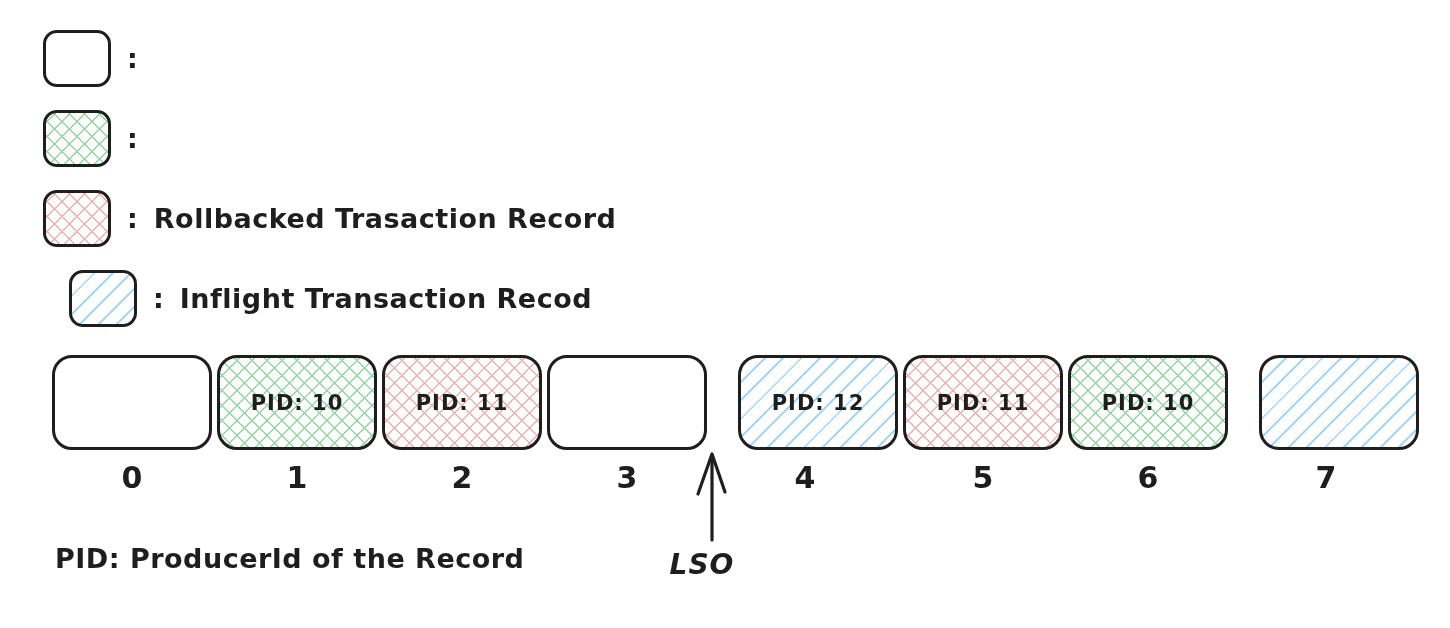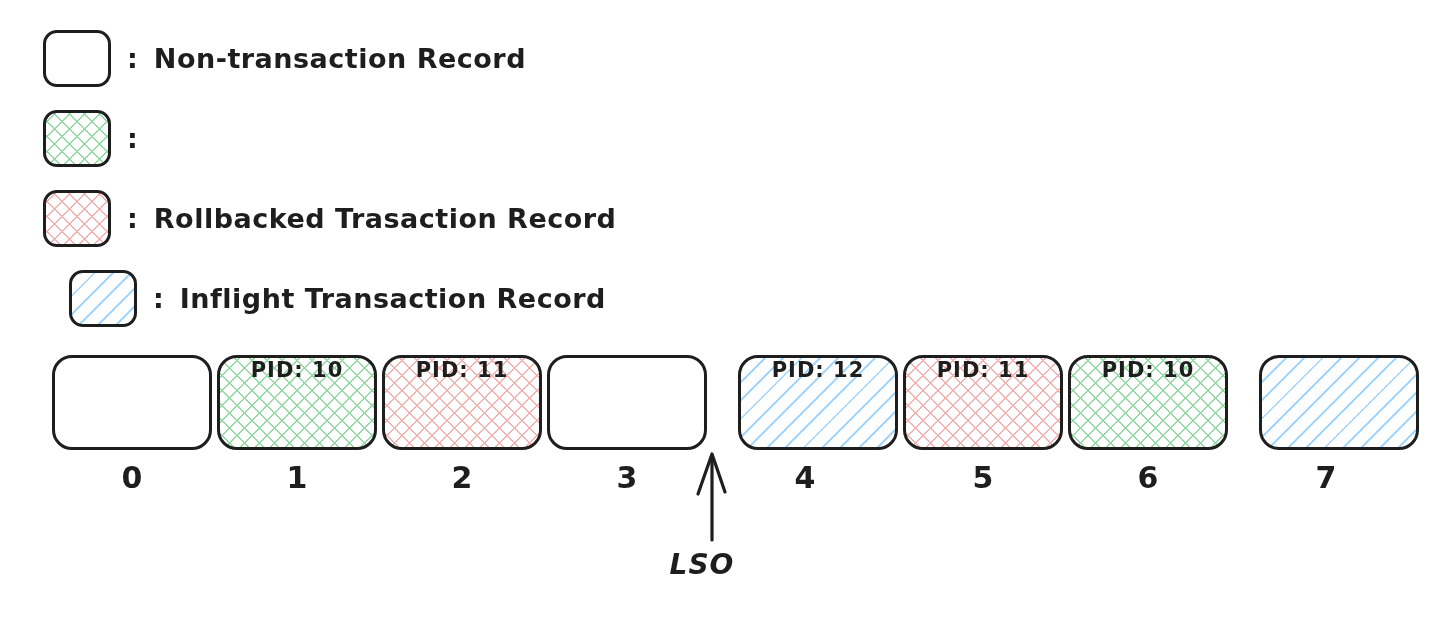--- a/index.html
+++ b/index.html
@@ -23,54 +23,53 @@
   .fill-rollbacked { background-image:
       repeating-linear-gradient(45deg,  transparent 0 9px, var(--red-hatch) 9px 10.6px),
       repeating-linear-gradient(-45deg, transparent 0 9px, var(--red-hatch) 9px 10.6px); }
   .fill-inflight { background-image:
       repeating-linear-gradient(-45deg, transparent 0 11px, var(--blue-hatch) 11px 13px); margin-left: 26px; }
 
   
   .log-row { position:absolute; left:52px; top:355px; display:flex; gap:5px; }
   .record-cell { display:flex; flex-direction:column; align-items:center; }
   .record-box { width:160px; height:95px; border:3.5px solid var(--stroke); border-radius:20px;
-                display:flex; justify-content:center; background-color:#fff; }
+                display:flex; align-items:center; justify-content:center; background-color:#fff; }
   .record-pid { font-size:21px; font-weight:600; letter-spacing:1px; white-space:nowrap; }
   .record-offset { margin-top:10px; font-size:30px; font-weight:600; }
 
   
   .lso-arrow { position:absolute; left:692px; top:450px; }
   .lso-label { position:absolute; left:667px; top:548px; width:70px; text-align:center;
                font-size:28px; font-weight:600; font-style:italic; letter-spacing:1px; }
   .footnote { position:absolute; left:55px; top:543px; font-size:27px; font-weight:600; letter-spacing:0.5px; }
 </style>
 </head>
 <body>
 
 <div class="canvas">
 
   <div class="legend">
     <div class="legend-row">
       <span class="swatch fill-non-transaction"></span>
       <span class="legend-colon">:</span>
-      <span class="legend-label">Non-transaction Record</span>
     </div>
     <div class="legend-row">
       <span class="swatch fill-committed"></span>
       <span class="legend-colon">:</span>
     </div>
     <div class="legend-row">
       <span class="swatch fill-rollbacked"></span>
       <span class="legend-colon">:</span>
       <span class="legend-label">Rollbacked Trasaction Record</span>
     </div>
     <div class="legend-row">
       <span class="swatch fill-inflight"></span>
       <span class="legend-colon">:</span>
-      <span class="legend-label">Inflight Transaction Record</span>
+      <span class="legend-label">Inflight Transaction Recod</span>
     </div>
   </div>
 
   <div class="log-row">
     <div class="record-cell">
       <div class="record-box fill-non-transaction">
         <span class="record-pid"></span>
       </div>
       <div class="record-offset">0</div>
     </div>
@@ -117,14 +116,15 @@
       <div class="record-offset">7</div>
     </div>
   </div>
 
   <svg class="lso-arrow" width="40" height="94" viewBox="0 0 40 94">
     <path d="M20 6 L20 90" stroke="#1e1e1e" stroke-width="3.2" fill="none" stroke-linecap="round"></path>
     <path d="M6 44 L20 4 L33 42" stroke="#1e1e1e" stroke-width="3.2" fill="none" stroke-linecap="round" stroke-linejoin="round"></path>
   </svg>
   <div class="lso-label">LSO</div>
 
+  <div class="footnote">PID: ProducerId of the Record</div>
 
 </div>
 
 </body></html>

